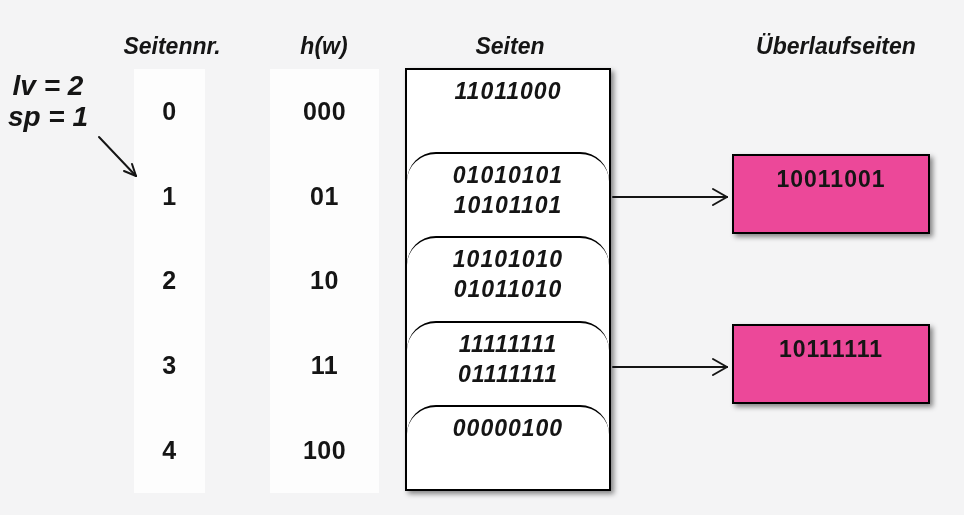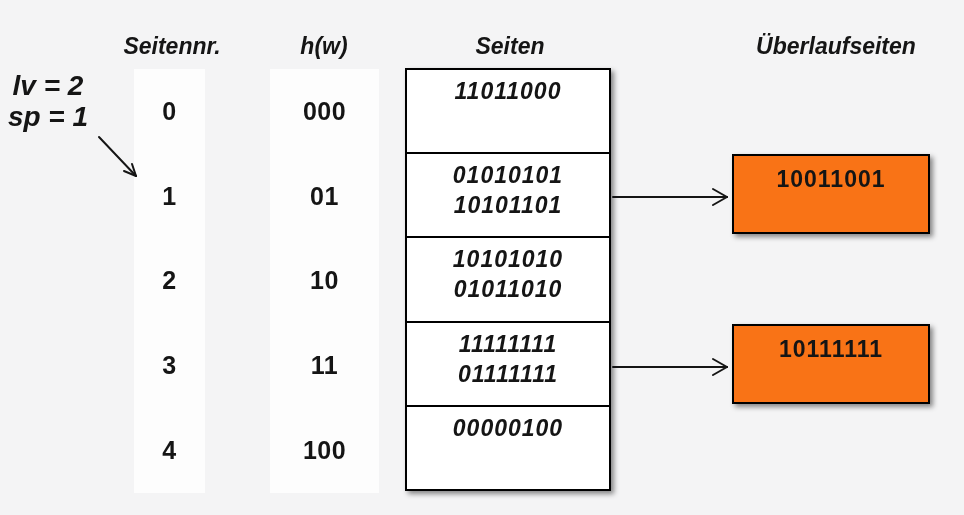--- a/index.html
+++ b/index.html
@@ -84,36 +84,36 @@
     font-style: italic;
   }
   .seiten-row {
     flex: 1 1 0;
     display: flex;
     flex-direction: column;
     align-items: center;
     padding-top: 6px;
     box-sizing: border-box;
   }
-  .seiten-row + .seiten-row { border-top: 2.5px solid #000; }
+  .seiten-row + .seiten-row { border-top: 2.5px solid #000; border-radius: 29px; }
   .bin {
     font-size: 23px;
     font-weight: 600;
     line-height: 30px;
     letter-spacing: 1px;
     white-space: nowrap;
   }
 
   
   .overflow-box {
     position: absolute;
     left: 732px;
     width: 198px;
     height: 80px;
-    background: #f97316;
+    background: #ec4899;
     border: 2.5px solid #000;
     box-shadow: 3px 3px 5px rgba(0,0,0,0.45);
     display: flex;
     flex-direction: column;
     align-items: center;
     padding-top: 8px;
     box-sizing: border-box;
   }
   .overflow-1 { top: 154px; }
   .overflow-2 { top: 324px; }

